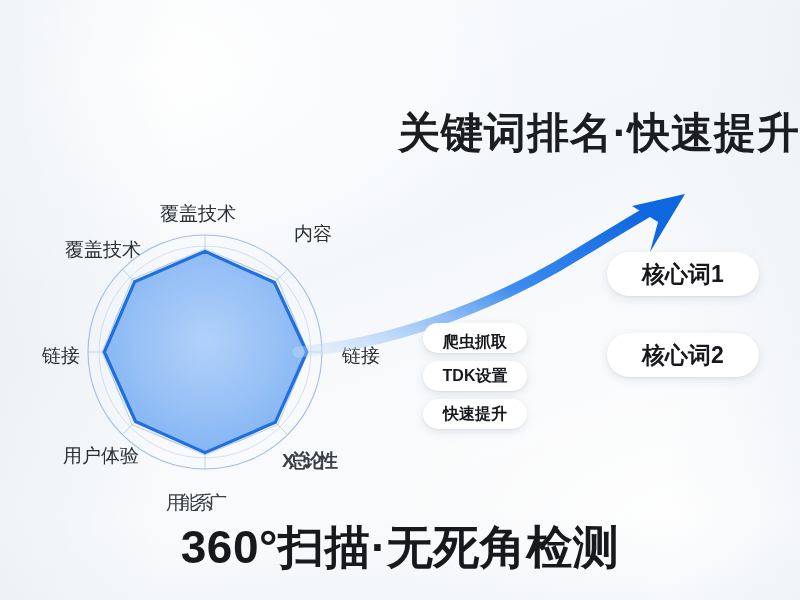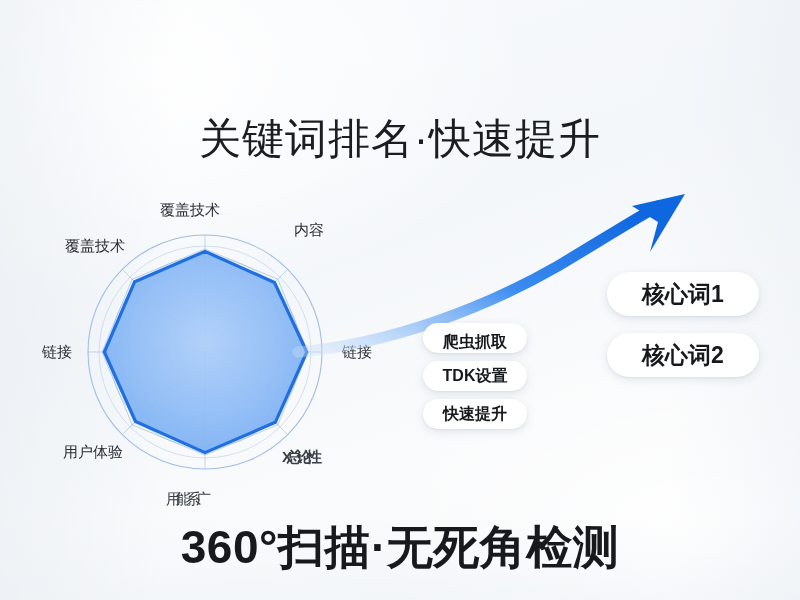--- a/index.html
+++ b/index.html
@@ -47,45 +47,45 @@
     filter:blur(.2px);
   }
   .brush::after{
     content:"";position:absolute;right:-16px;top:6px;
     width:34px;height:34px;border-radius:50%;
     background:radial-gradient(circle at 35% 40%, rgba(214,230,248,.95), rgba(228,238,250,.55) 70%, rgba(255,255,255,0) 100%);
   }
   .hl-text{position:relative;z-index:1;}
 
   .subhead{
-    position:absolute;left:0;right:0;top:118px;
-    text-align:center;
+    position:absolute;left:0;right:0;top:112px;
+    text-align:right;
     font-size:42px;line-height:1;
-    font-weight:normal;
+    font-weight:bold;
     letter-spacing:1px;
     color:#1b1d21;
     white-space:nowrap;
   }
 
   .footline{
     position:absolute;left:0;right:0;top:524px;
     text-align:center;
     font-size:46px;line-height:1;
     font-weight:bold;
     letter-spacing:.5px;
     color:#17191d;
     white-space:nowrap;
   }
 
   
   #radar-wrap{position:absolute;left:20px;top:185px;width:400px;height:330px;}
   #radar-svg{position:absolute;left:0;top:0;}
   .axis-label{
     position:absolute;
-    font-size:15px;
+    font-size:19px;
     color:#2b2f35;
     white-space:nowrap;
     font-weight:500;
   }
   .axis-label.garbled{color:#3a3f46;letter-spacing:-5px;}
 
   
   .pill{
     position:absolute;
     background:#ffffff;
@@ -95,21 +95,21 @@
     color:#16181c;
     font-weight:bold;
     white-space:nowrap;
   }
   .pill-sm{font-size:16px;width:104px;height:30px;}
   .pill-lg{font-size:23px;width:152px;height:44px;}
 
   #pill-crawl{left:423px;top:323px;align-items:flex-end;}
   #pill-tdk{left:423px;top:361px;}
   #pill-link{left:423px;top:399px;}
-  #pill-kw1{left:607px;top:272px;}
+  #pill-kw1{left:607px;top:252px;}
   #pill-kw2{left:607px;top:333px;}
 
   
   #arrow-svg{position:absolute;left:280px;top:180px;}
 </style>
 </head>
 <body>
 
 <div id="poster">
 

